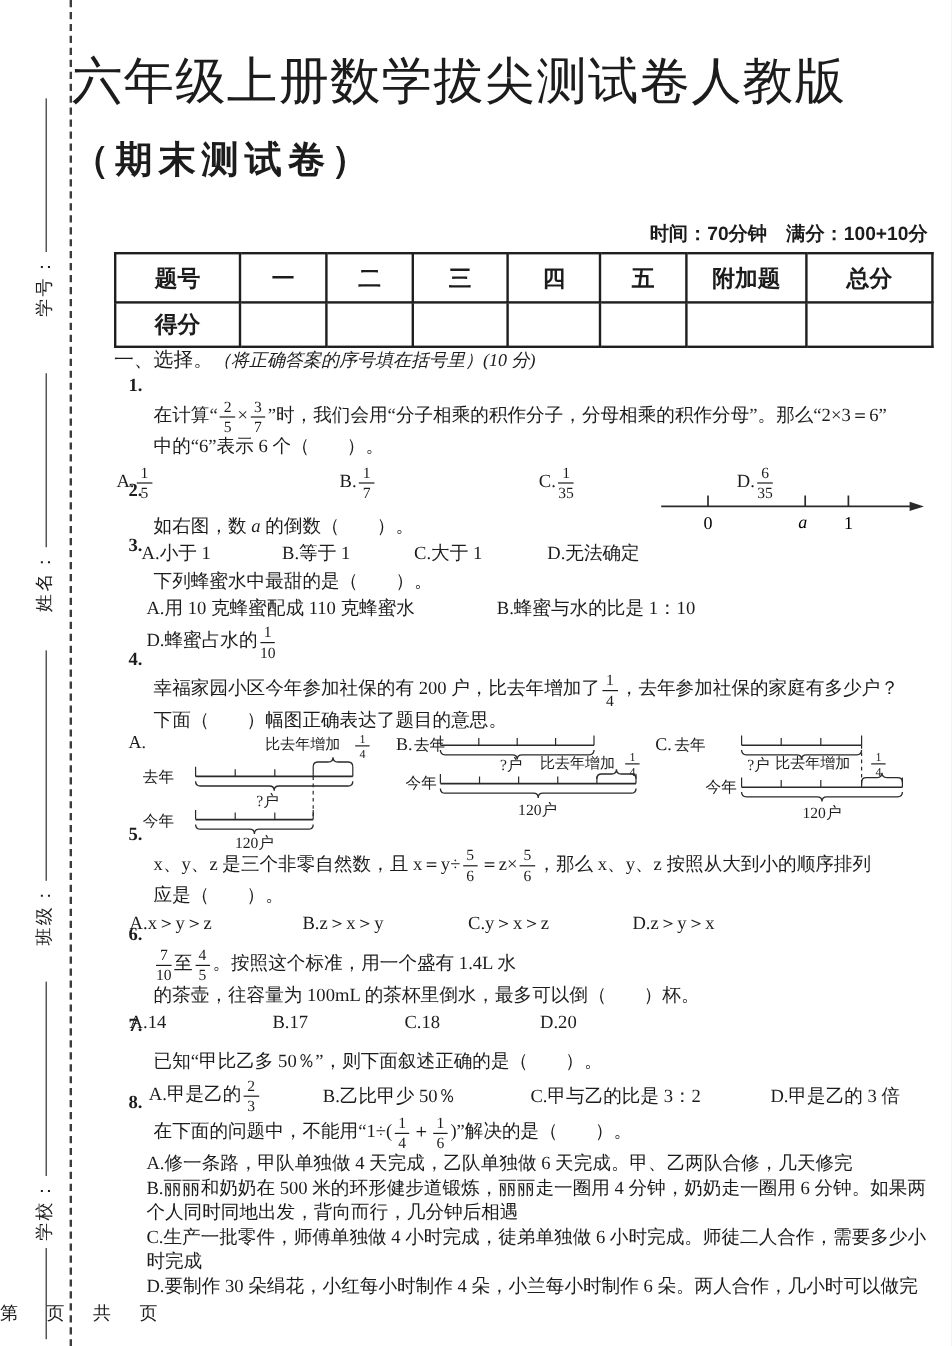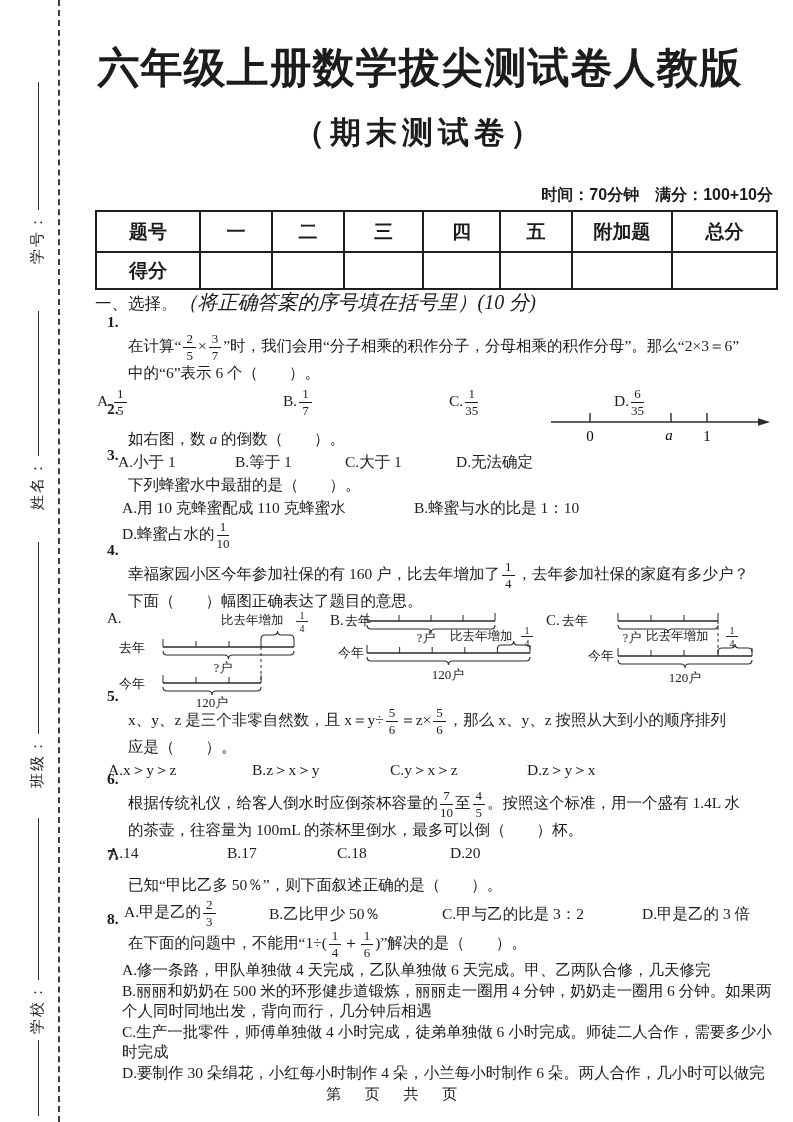--- a/index.html
+++ b/index.html
@@ -9,36 +9,36 @@
   .binding-line{position:absolute;left:58px;top:0;bottom:0;border-left:2.5px dashed #3c3c3c;}
   .side-item{position:absolute;transform:rotate(-90deg);transform-origin:0 0;display:flex;align-items:center;
              height:26px;font-size:15px;letter-spacing:2px;white-space:nowrap;}
   .side-item .wline{display:inline-block;height:2px;border-bottom:1.6px solid #2c2c2c;margin-left:3px;}
   #side1{left:24px;top:264px;width:182px}#side1 .wline{width:132px}
   #side2{left:24px;top:510px;width:199px}#side2 .wline{width:146px}
   #side3{left:24px;top:788px;width:246px}#side3 .wline{width:192px}
   #side4{left:24px;top:1034px;width:216px}#side4 .wline{width:162px}
   #side5{left:24px;top:1116px;width:78px}#side5 .wline{width:76px;margin-left:0}
   
-  .title{position:absolute;top:40px;left:60px;width:720px;text-align:center;
-         font-family:"Liberation Sans","DejaVu Sans",sans-serif;font-weight:700;font-size:42px;letter-spacing:1px;}
-  .subtitle{position:absolute;top:112px;left:60px;width:720px;text-align:center;
+  .title{position:absolute;top:40px;left:60px;width:720px;
+         font-family:"Liberation Sans","DejaVu Sans",sans-serif;font-weight:400;font-size:42px;letter-spacing:1px;}
+  .subtitle{position:absolute;top:112px;left:60px;width:720px;
          font-family:"Liberation Sans","DejaVu Sans",sans-serif;font-weight:900;font-size:31px;letter-spacing:5px;}
   .info{position:absolute;top:185px;right:20px;font-family:"Liberation Sans","DejaVu Sans",sans-serif;
         font-weight:700;font-size:16px;margin-left:30px;}
   
   .score-table{position:absolute;top:210px;left:95px;border-collapse:collapse;table-layout:fixed;
         font-family:"Liberation Sans","DejaVu Sans",sans-serif;}
   .score-table td{border:2px solid #1f1f1f;text-align:center;font-weight:700;font-size:19px;padding:0;}
   .score-table tr:first-child td{height:39px;}
   .score-table tr:last-child td{height:35px;}
   
   .section-head{position:absolute;top:289px;left:95px;font-size:15.5px;}
   .sec-title{font-family:"Liberation Sans","DejaVu Sans",sans-serif;font-weight:400;font-size:16.5px;}
-  .sec-note{font-size:20px;font-style:italic;}
+  .sec-note{font-size:15px;font-style:italic;}
   .q{position:absolute;left:95px;width:690px;font-size:15.5px;line-height:21px;}
   .qnum{position:absolute;left:12px;top:0;font-weight:700;}
   .fr .qnum{top:9px;}
   .qbody{margin-left:33px;margin-top:30px;}
   .nowrap{white-space:nowrap;}
   .frac{display:inline-flex;flex-direction:column;align-items:center;vertical-align:middle;
         line-height:1.05;font-size:13px;margin:0 2px;}
   .frac .num{padding:0 3px 1px;border-bottom:1.2px solid #1c1c1c;}
   .frac .den{padding-top:1px;}
   .optrow{display:flex;align-items:center;margin-top:2px;}
@@ -51,21 +51,21 @@
   #q3 .optrow{margin-left:27px}
   #q5 .optrow{margin-left:13px;margin-top:2px}
   #q6 .optrow{margin-left:13px}
   #q7 .optrow{margin-left:29px;margin-top:3px}
   #q8 .q8opt{margin-left:27px;margin-top:1px;line-height:20px;word-break:break-all;width:660px;}
   .numline{position:absolute;left:450px;top:2px;}
   .diagwrap{position:relative;height:100px;margin-top:2px;}
   .diag{position:absolute;top:-4px;}
   .diag text{font-family:"Liberation Serif","DejaVu Serif",serif;fill:#1c1c1c;}
   svg line,svg path{stroke:#2a2a2a;fill:none;}
-  .footer{position:absolute;top:1085px;left:0;width:793px;text-align:center;font-size:15px;letter-spacing:10px;}
+  .footer{position:absolute;top:1085px;left:0;width:793px;text-align:left;font-size:15px;letter-spacing:10px;}
 </style>
 </head>
 <body>
 
 <div class="sheet">
 
   <div class="binding-line"></div>
   <div class="side-item" id="side1">
     <span>学号：</span>
       <span class="wline"></span>
@@ -200,21 +200,21 @@
             <span class="num">1</span>
             <span class="den">10</span>
           </span></span>
     </div>
   </div>
 
   <div class="q fr" id="q4">
     <span class="qnum">4.</span>
     <div class="qbody">
       <div class="nowrap">
-        <span>幸福家园小区今年参加社保的有 160 户，比去年增加了</span><span class="frac">
+        <span>幸福家园小区今年参加社保的有 200 户，比去年增加了</span><span class="frac">
             <span class="num">1</span>
             <span class="den">4</span>
           </span><span>，去年参加社保的家庭有多少户？</span>
       </div>
       <div>下面（　　）幅图正确表达了题目的意思。</div>
     </div>
     <div class="diagwrap">
 
       <svg class="diag" style="left:10px" width="222" height="100">
         <text x="2" y="14" font-size="15">A.</text>
@@ -319,21 +319,21 @@
       <span class="opt" style="width:138px">B.z＞x＞y</span>
       <span class="opt" style="width:137px">C.y＞x＞z</span>
       <span class="opt">D.z＞y＞x</span>
     </div>
   </div>
 
   <div class="q fr" id="q6">
     <span class="qnum">6.</span>
     <div class="qbody">
       <div class="nowrap">
-        <span>根据传统礼仪，给客人倒水时应倒茶杯容量的</span><span class="frac">
+        <span class="frac">
             <span class="num">7</span>
             <span class="den">10</span>
           </span><span>至</span><span class="frac">
             <span class="num">4</span>
             <span class="den">5</span>
           </span><span>。按照这个标准，用一个盛有 1.4L 水</span>
       </div>
       <div>的茶壶，往容量为 100mL 的茶杯里倒水，最多可以倒（　　）杯。</div>
     </div>
     <div class="optrow">

